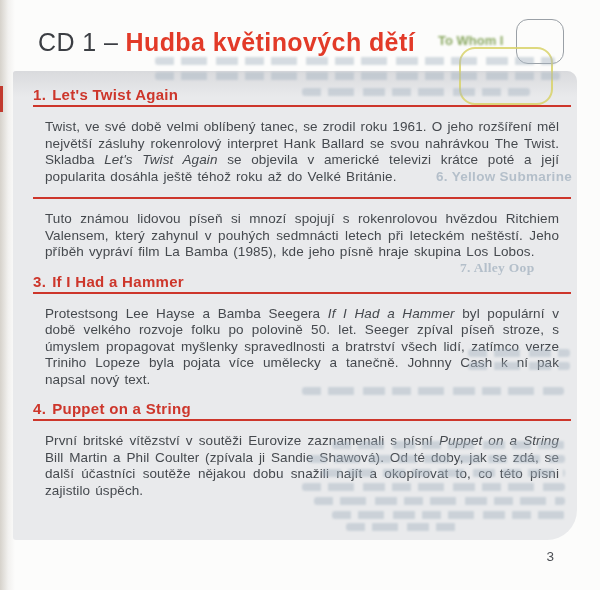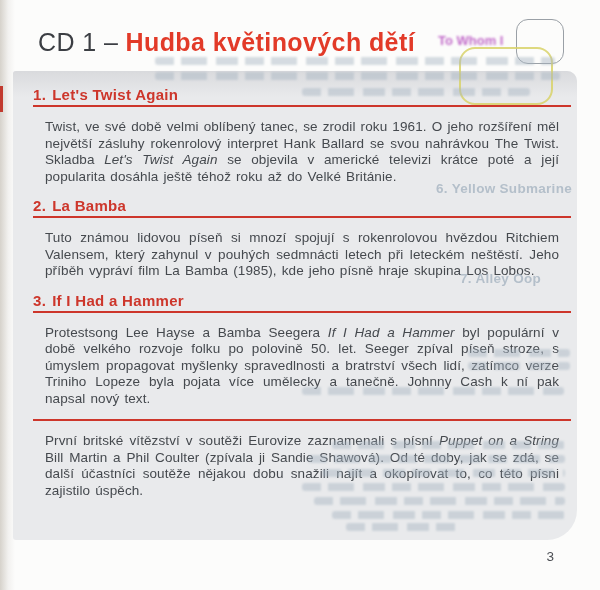--- a/index.html
+++ b/index.html
@@ -34,21 +34,21 @@
   .pageno{position:absolute;right:46px;top:549px;font-size:13.5px;color:#4b4e53;z-index:3;}
   .ghost-layer{position:absolute;inset:0;pointer-events:none;z-index:6;}
   .ghost-strip{position:absolute;height:8px;border-radius:3px;opacity:.45;filter:blur(1.1px);
         background:repeating-linear-gradient(90deg,
           var(--ghost_text,#a7b5c2) 0 19px, transparent 19px 26px,
           var(--ghost_text,#a7b5c2) 26px 52px, transparent 52px 61px,
           var(--ghost_text,#a7b5c2) 61px 83px, transparent 83px 90px);}
   .ghost-heading{position:absolute;font-weight:bold;font-size:13.5px;
         color:var(--ghost_text,#a7b5c2);filter:blur(.6px);opacity:.8;
         letter-spacing:.3px;white-space:nowrap;}
-  .ghost-red{position:absolute;font-weight:bold;font-size:13px;color:#a21caf;
+  .ghost-red{position:absolute;font-weight:bold;font-size:13px;color:#4d7c0f;
         filter:blur(.9px);opacity:.65;white-space:nowrap;}
 </style>
 </head>
 <body>
 
 <div class="page">
   <div class="spine-shade"></div>
   <div class="red-sliver"></div>
 
   <div class="header">
@@ -59,40 +59,40 @@
   <div class="outline yellow"></div>
 
   <div class="panel">
     <div>
         <section class="track">
           <h2><span class="num">1.</span><span>Let's Twist Again</span></h2>
           <div class="rule"></div>
           <p><span>Twist, ve své době velmi oblíbený tanec, se zrodil roku 1961. O jeho rozšíření měl největší zásluhy rokenrolový interpret Hank Ballard se svou nahrávkou The Twist. Skladba </span><em>Let's Twist Again</em><span> se objevila v americké televizi krátce poté a její popularita dosáhla ještě téhož roku až do Velké Británie.</span></p>
         </section>
         <section class="track">
-          <h2><span class="num">2.</span><span>La Bamba</span></h2>
           <div class="rule"></div>
           <p><span>Tuto známou lidovou píseň si mnozí spojují s rokenrolovou hvězdou Ritchiem Valensem, který zahynul v pouhých sedmnácti letech při leteckém neštěstí. Jeho příběh vypráví film La Bamba (1985), kde jeho písně hraje skupina Los Lobos.</span></p>
         </section>
         <section class="track">
           <h2><span class="num">3.</span><span>If I Had a Hammer</span></h2>
           <div class="rule"></div>
           <p><span>Protestsong Lee Hayse a Bamba Seegera </span><em>If I Had a Hammer</em><span> byl populární v době velkého rozvoje folku po polovině 50. let. Seeger zpíval píseň stroze, s úmyslem propagovat myšlenky spravedlnosti a bratrství všech lidí, zatímco verze Triniho Lopeze byla pojata více umělecky a tanečně. Johnny Cash k ní pak napsal nový text.</span></p>
         </section>
         <section class="track">
+          <h2><span class="num">4.</span><span>Puppet on a String</span></h2>
           <div class="rule"></div>
           <p><span>První britské vítězství v soutěži Eurovize zaznamenali s písní </span><em>Puppet on a String</em><span> Bill Martin a Phil Coulter (zpívala ji Sandie Shawová). Od té doby, jak se zdá, se další účastníci soutěže nějakou dobu snažili najít a okopírovat to, co této písni zajistilo úspěch.</span></p>
         </section>
       </div>
   </div>
 
   <div class="ghost-layer">
       <div class="ghost-red" style="left: 438px; top: 33px;">To Whom I</div>
-      <div class="ghost-heading" style="left: 436px; top: 181px;">6. Yellow Submarine</div>
-      <div class="ghost-heading" style="left: 460px; top: 271px;">7. Alley Oop</div>
+      <div class="ghost-heading" style="left: 436px; top: 169px;">6. Yellow Submarine</div>
+      <div class="ghost-heading" style="left: 460px; top: 260px; font-family: Liberation Serif, serif;">7. Alley Oop</div>
       <div class="ghost-strip" style="left: 155px; top: 57px; width: 400px;"></div>
       <div class="ghost-strip" style="left: 155px; top: 72px; width: 405px;"></div>
       <div class="ghost-strip" style="left: 302px; top: 88px; width: 228px;"></div>
       <div class="ghost-strip" style="left: 468px; top: 349px; width: 102px;"></div>
       <div class="ghost-strip" style="left: 468px; top: 362px; width: 102px;"></div>
       <div class="ghost-strip" style="left: 302px; top: 387px; width: 262px;"></div>
       <div class="ghost-strip" style="left: 332px; top: 441px; width: 233px;"></div>
       <div class="ghost-strip" style="left: 308px; top: 455px; width: 257px;"></div>
       <div class="ghost-strip" style="left: 322px; top: 469px; width: 243px;"></div>
       <div class="ghost-strip" style="left: 302px; top: 483px; width: 263px;"></div>

